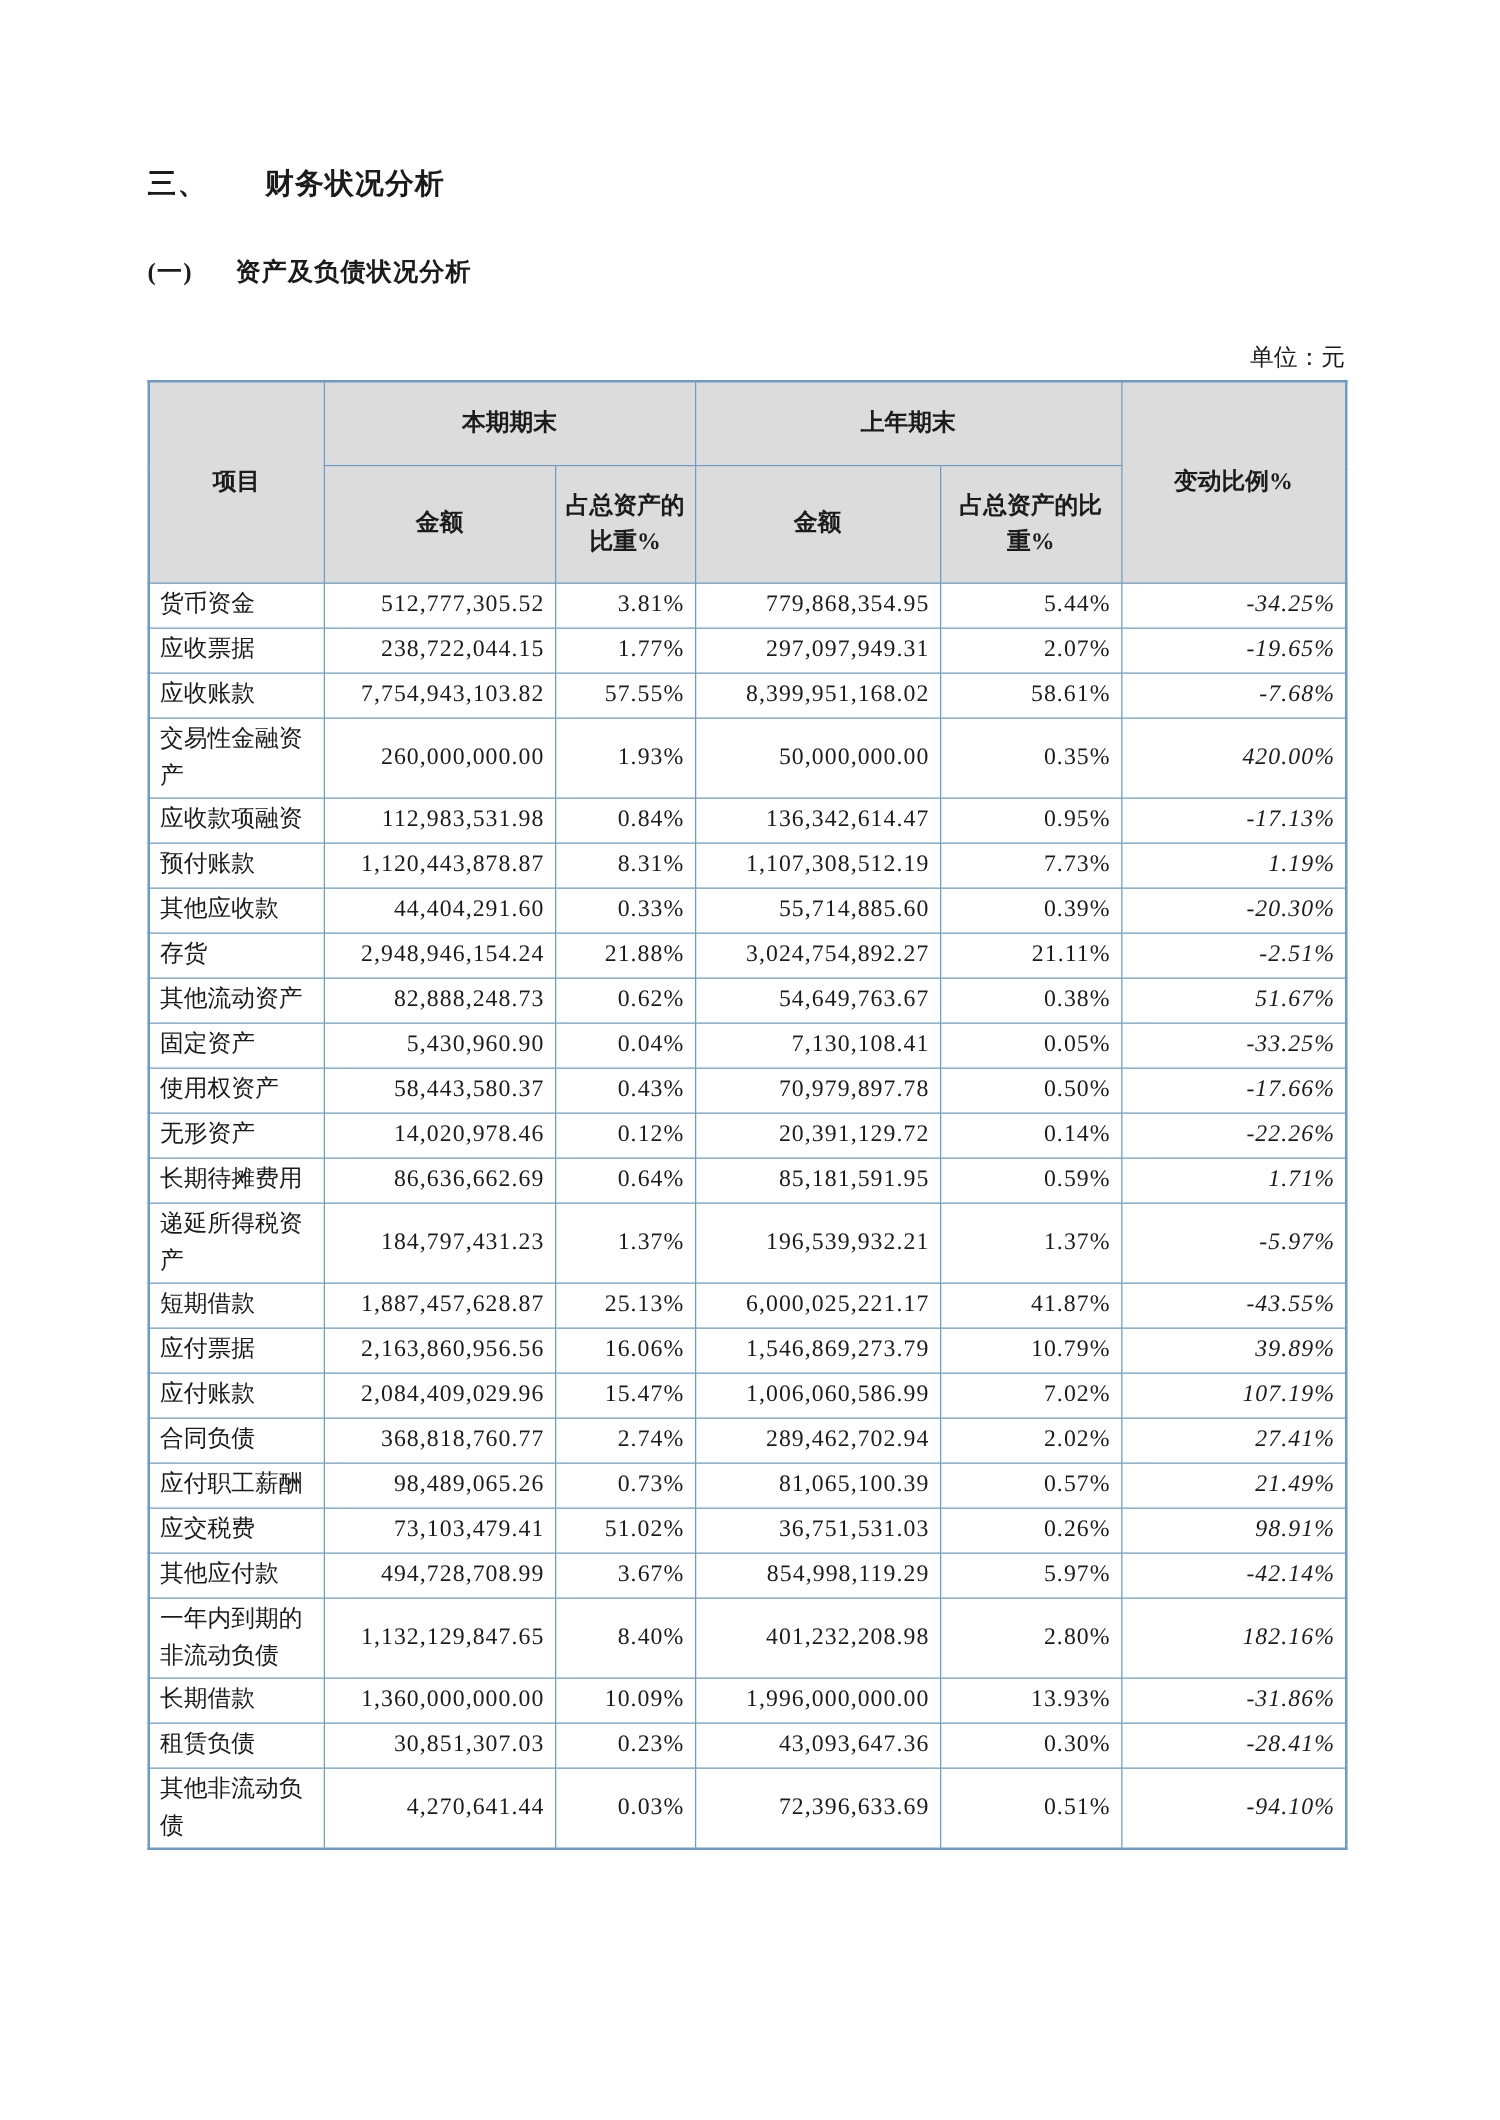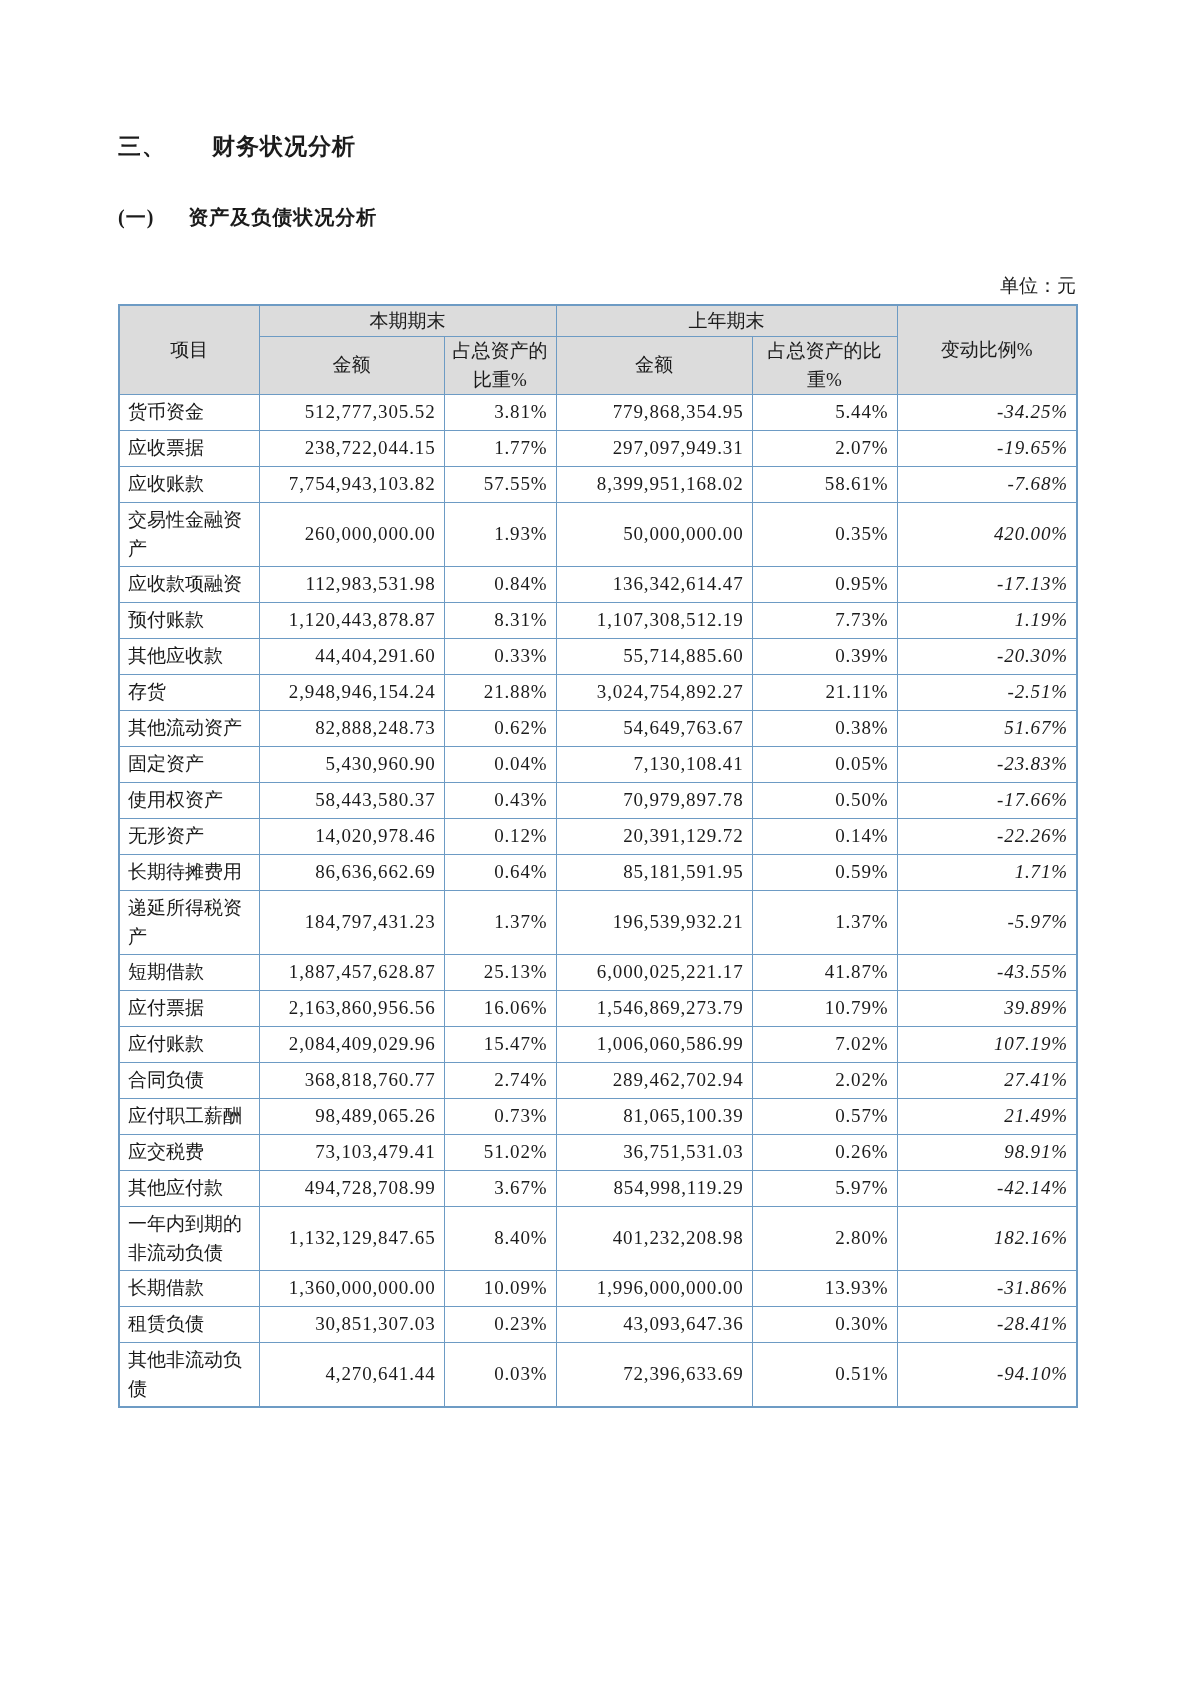--- a/index.html
+++ b/index.html
@@ -47,23 +47,23 @@
   table.fin th, table.fin td{
     border:1px solid #6d9bc4;
     vertical-align:middle;
     line-height:1.5;
     padding:3px 8px;
     word-break:break-all;
   }
   table.fin{border:2px solid #6d9bc4;}
   table.fin thead th{
     background:#dcdcdc;
-    font-weight:normal;
+    font-weight:bold;
     text-align:center;
-    padding:0 6px;
+    padding:18px 6px;
   }
   tr.hdr-top th{height:30px;}
   tr.hdr-sub th{height:56px;}
   td.c-item{
     text-align:left;
     padding:3px 28px 3px 8px;
   }
   td.c-amt{ text-align:right; letter-spacing:0.045em; }
   td.c-pct{ text-align:right; letter-spacing:0.045em; }
   td.c-chg{ text-align:right; letter-spacing:0.045em;font-style:italic; }
@@ -190,21 +190,21 @@
     <td class="c-amt">54,649,763.67</td>
     <td class="c-pct">0.38%</td>
     <td class="c-chg">51.67%</td>
   </tr>
           <tr>
     <td class="c-item">固定资产</td>
     <td class="c-amt single">5,430,960.90</td>
     <td class="c-pct">0.04%</td>
     <td class="c-amt">7,130,108.41</td>
     <td class="c-pct">0.05%</td>
-    <td class="c-chg">-23.83%</td>
+    <td class="c-chg">-33.25%</td>
   </tr>
           <tr>
     <td class="c-item">使用权资产</td>
     <td class="c-amt single">58,443,580.37</td>
     <td class="c-pct">0.43%</td>
     <td class="c-amt">70,979,897.78</td>
     <td class="c-pct">0.50%</td>
     <td class="c-chg">-17.66%</td>
   </tr>
           <tr>

